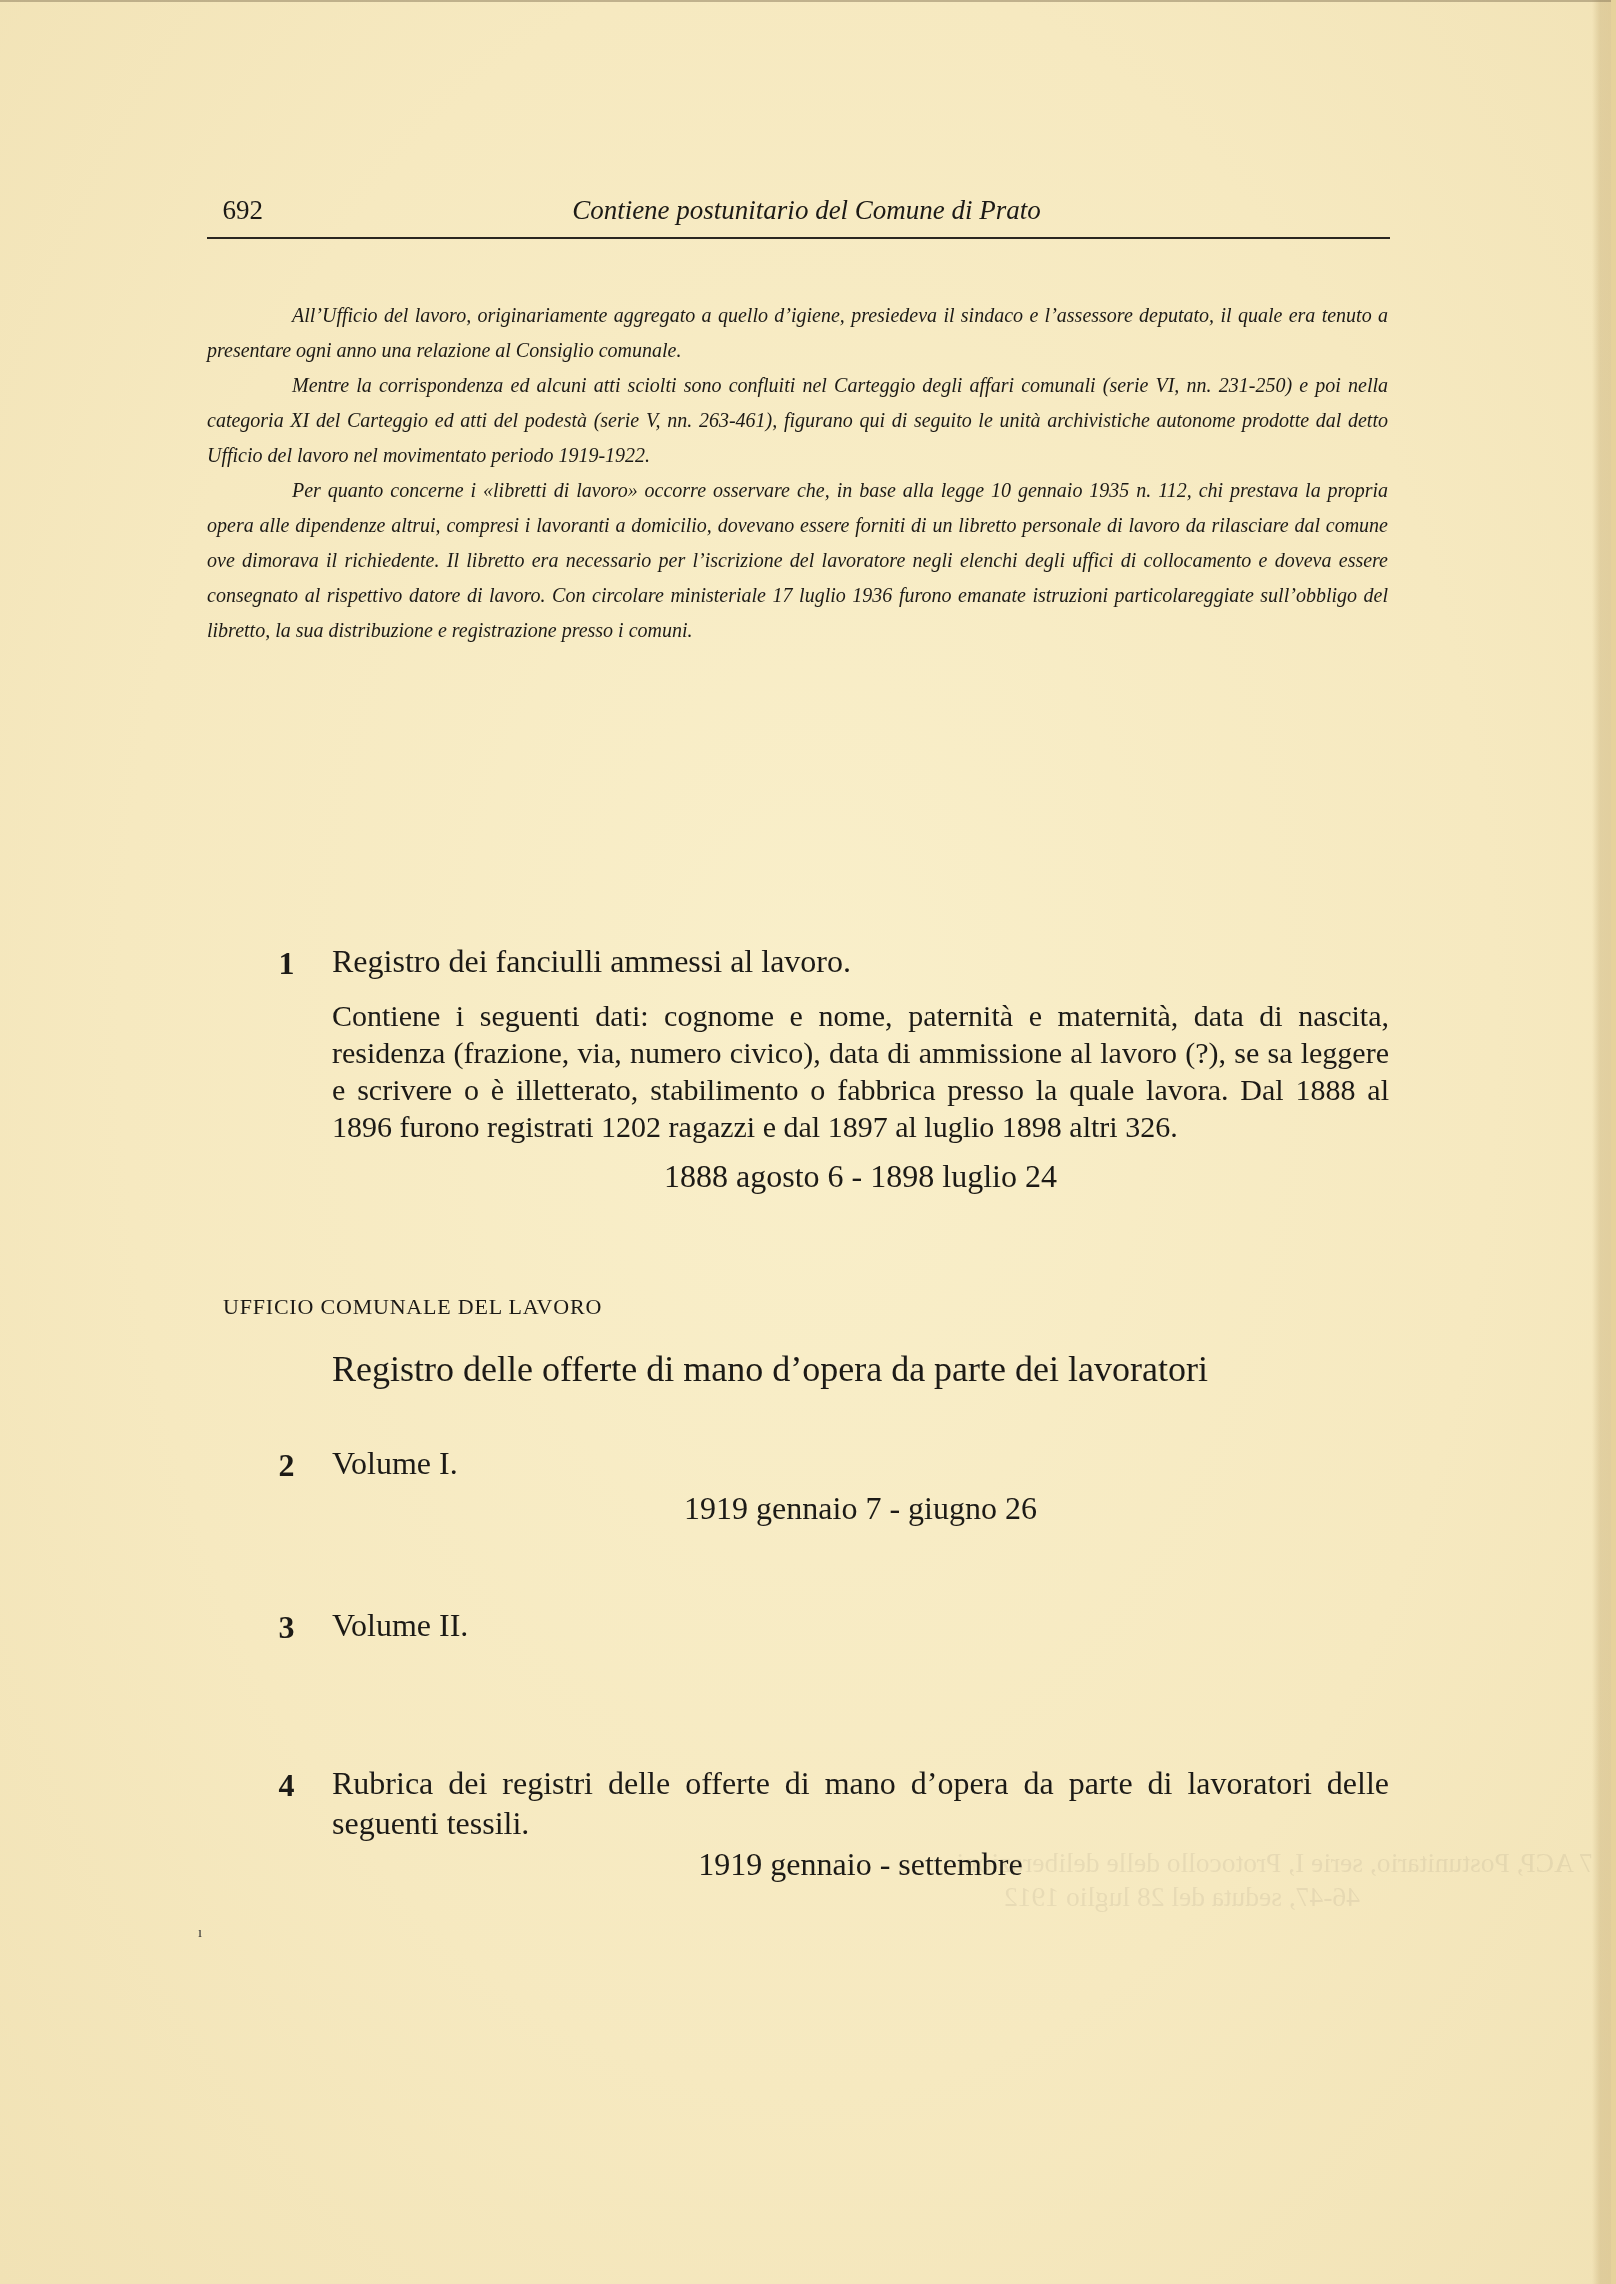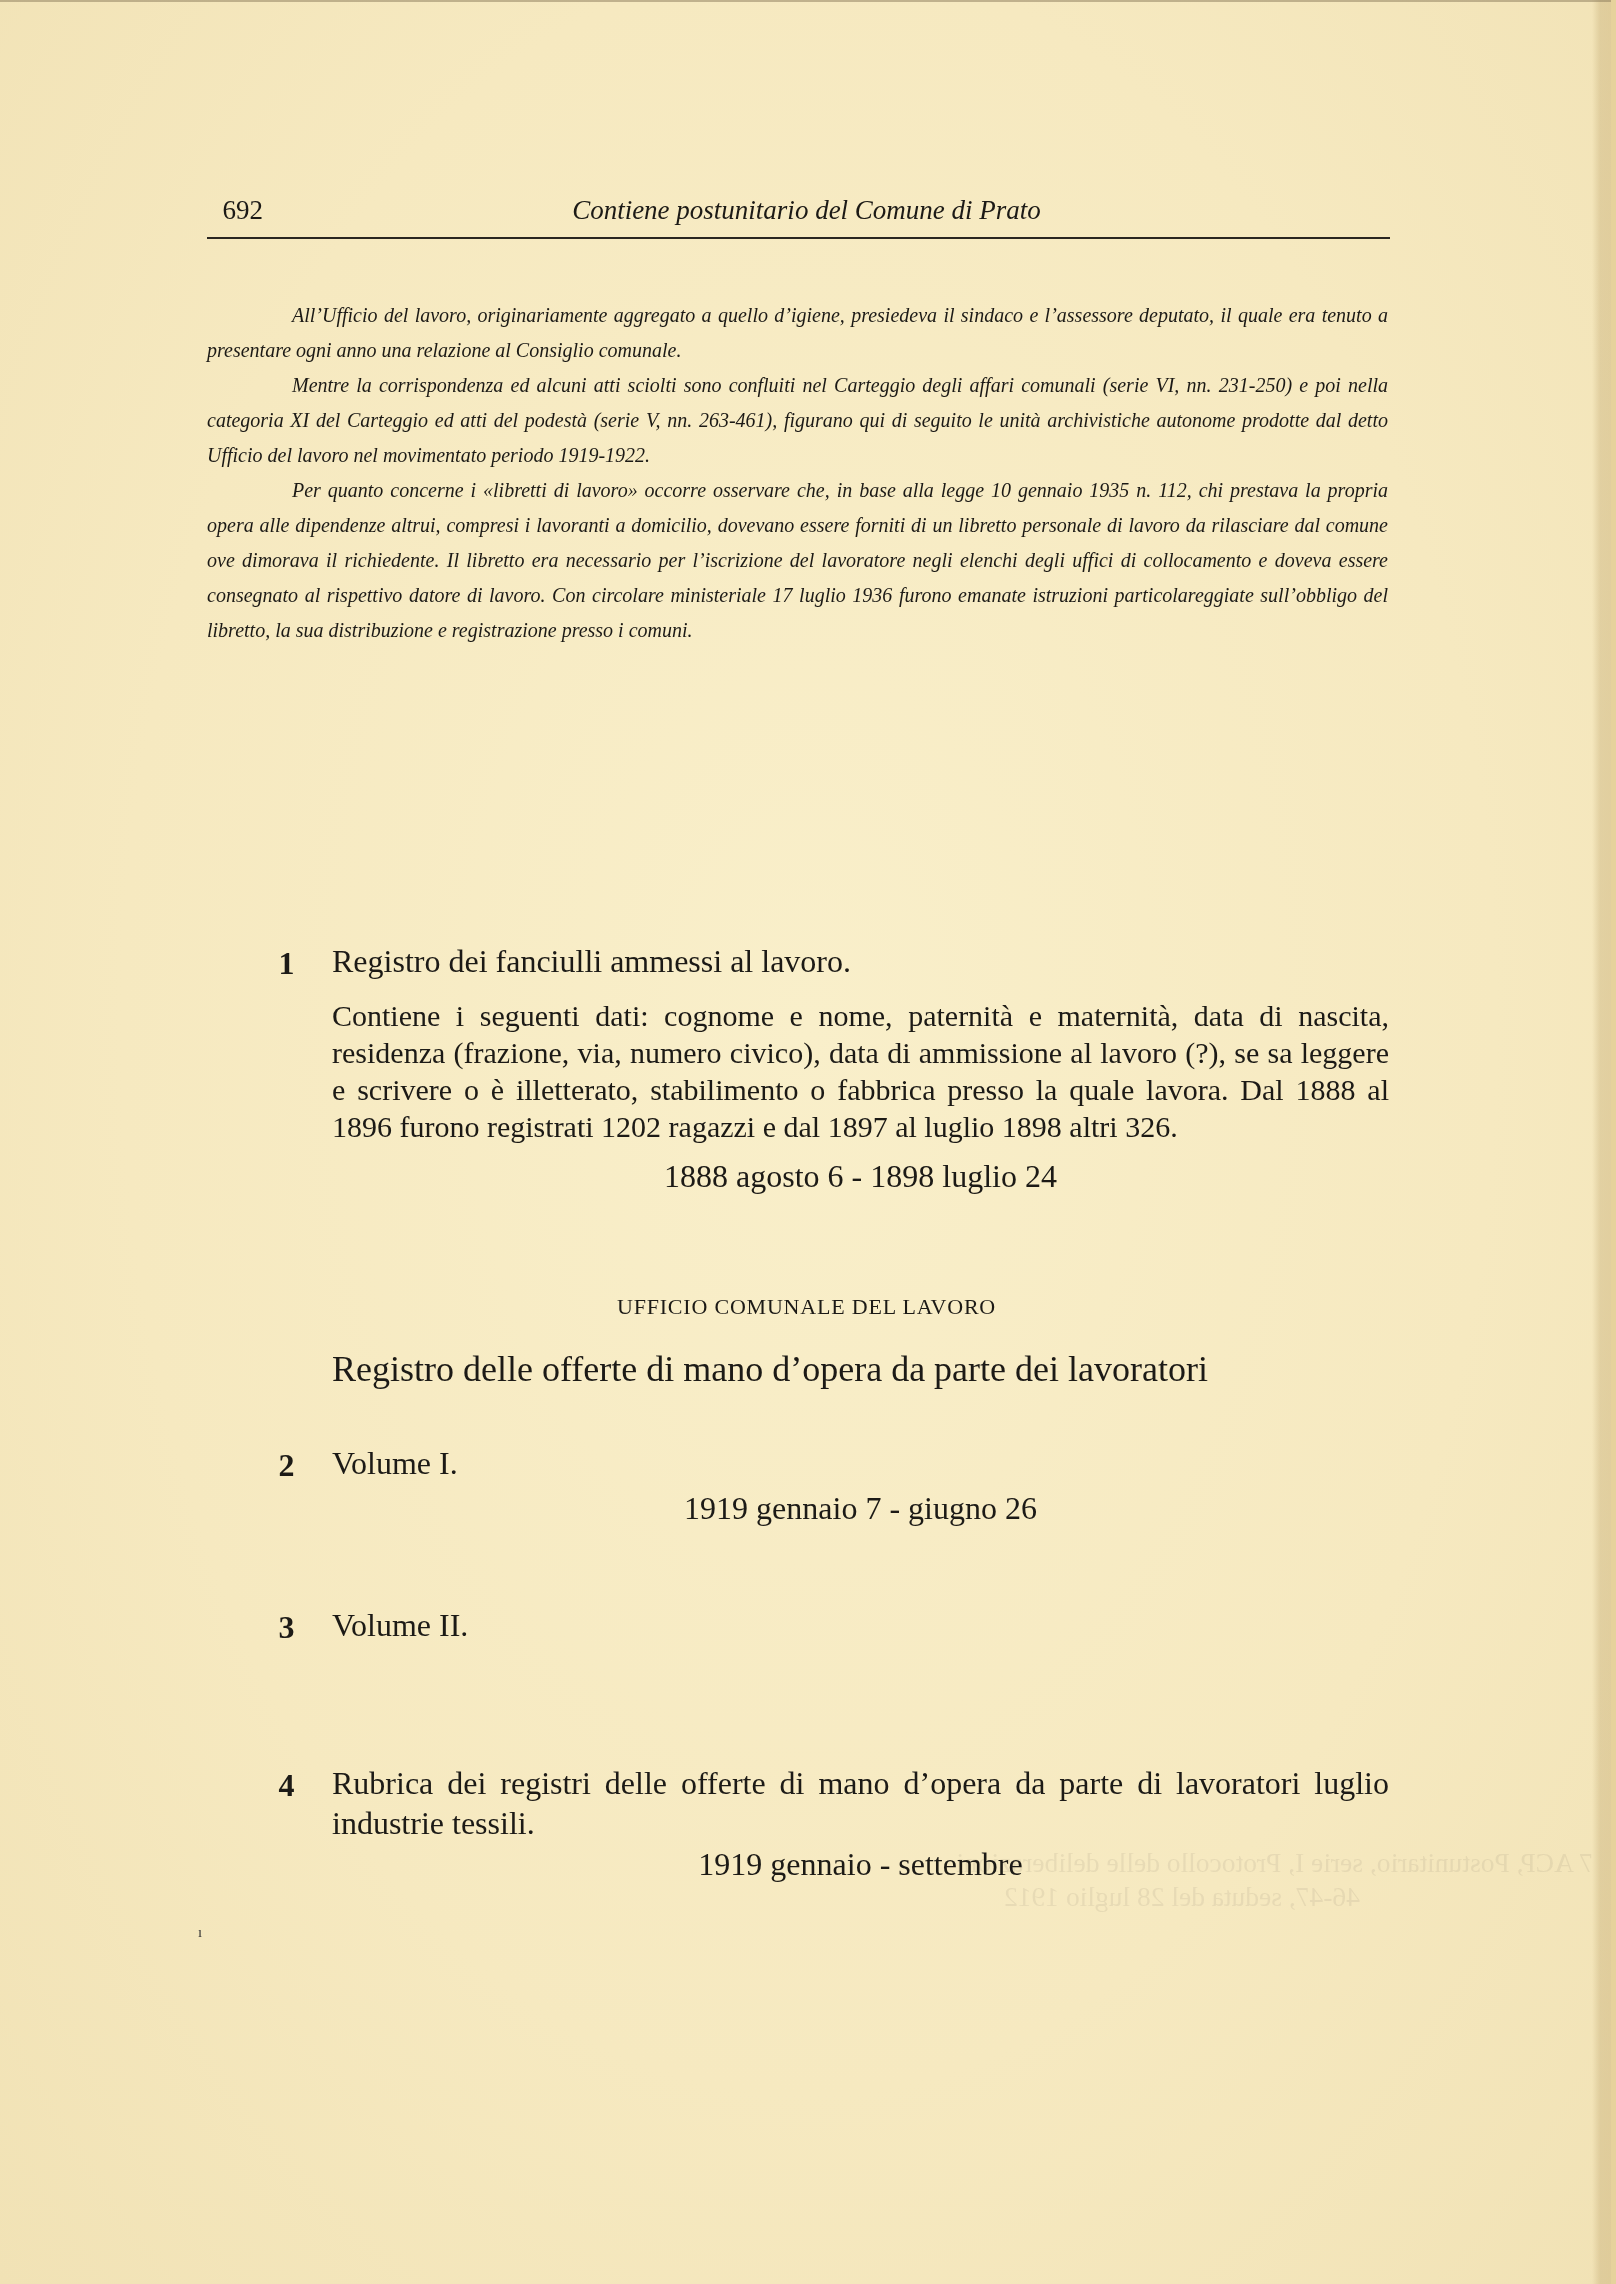--- a/index.html
+++ b/index.html
@@ -26,21 +26,21 @@
   .intro { position: absolute; left: 207px; top: 298px; width: 1181px; font-size: 20px; line-height: 35px; text-align: justify; font-style: italic; }
   .intro p { margin: 0; text-indent: 85px; }
 
   .entry { position: absolute; left: 267px; width: 1122px; font-size: 32px; }
   .entry-num { position: absolute; left: 0; top: 0; width: 27.5px; text-align: right; font-weight: bold; line-height: 44px; }
   .entry-body { margin-left: 65px; }
   .entry-title { line-height: 40px; text-align: justify; }
   .entry-desc { font-size: 30px; line-height: 37px; text-align: justify; margin-top: 16px; }
   .entry-date { line-height: 40px; margin-top: 11.3px; text-align: center; }
 
-  .section-heading { position: absolute; left: 207px; width: 1183px; top: 1292px; text-align: center; font-size: 22px; letter-spacing: 0.8px; line-height: 29px; padding-left: 16px; box-sizing: border-box; font-family: Liberation Serif, serif; }
+  .section-heading { position: absolute; left: 207px; width: 1183px; top: 1292px; text-align: left; font-size: 22px; letter-spacing: 0.8px; line-height: 29px; padding-left: 16px; box-sizing: border-box; font-family: Liberation Serif, serif; }
   .section-subheading { position: absolute; left: 332px; top: 1349px; font-size: 36px; line-height: 40px; }
 
   .margin-mark { position: absolute; left: 198px; top: 1924px; font-size: 14.6px; color: #333; }
   .bleed { position: absolute; color: rgba(60,55,45,0.08); font-size: 27.5px; transform: scaleX(-1); white-space: nowrap; }
 </style>
 </head>
 <body>
 
 <div class="page-bg"></div>
 <div class="top-edge"></div>
@@ -84,19 +84,19 @@
 <article class="entry" style="top:1605px;">
   <span class="entry-num">3</span>
   <div class="entry-body">
     <div class="entry-title">Volume II.</div>
   </div>
 </article>
 
 <article class="entry" style="top:1763px;">
   <span class="entry-num">4</span>
   <div class="entry-body">
-    <div class="entry-title">Rubrica dei registri delle offerte di mano d’opera da parte di lavoratori luglio industrie tessili.</div>
+    <div class="entry-title">Rubrica dei registri delle offerte di mano d’opera da parte di lavoratori delle seguenti tessili.</div>
     <div class="entry-date" style="margin-top:1px;">1919 gennaio - settembre</div>
   </div>
 </article>
 
 <div class="margin-mark">ı</div>
 
 
 </body></html>

